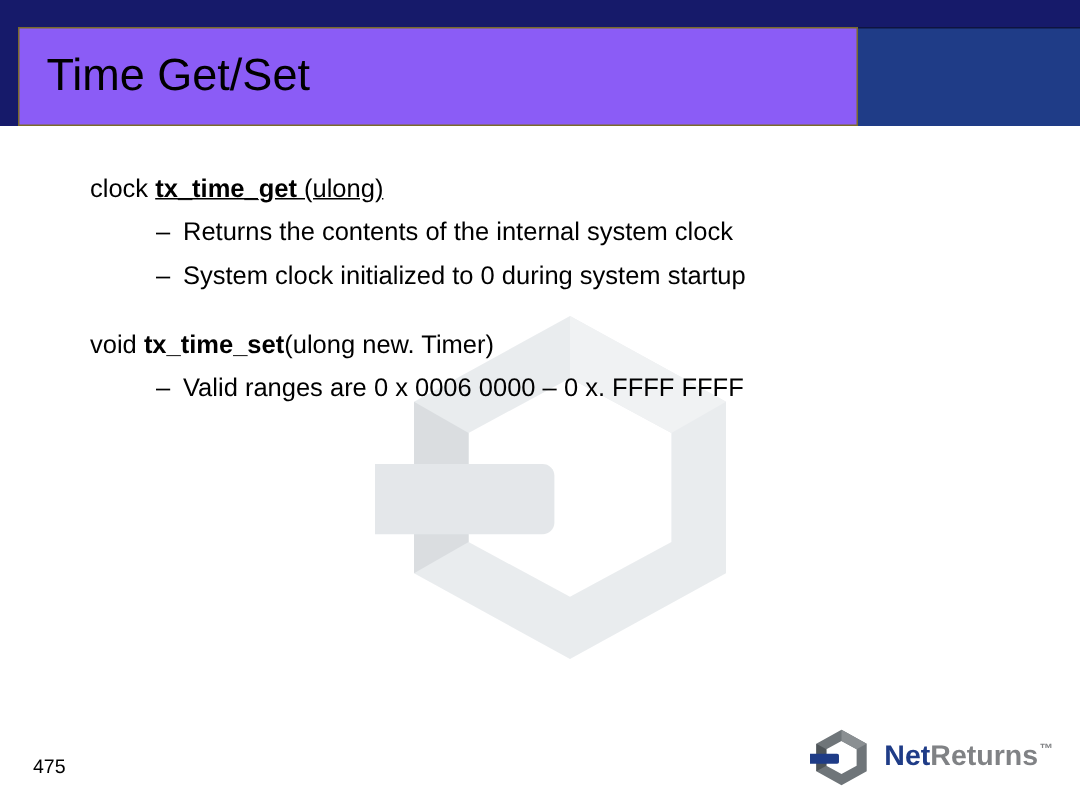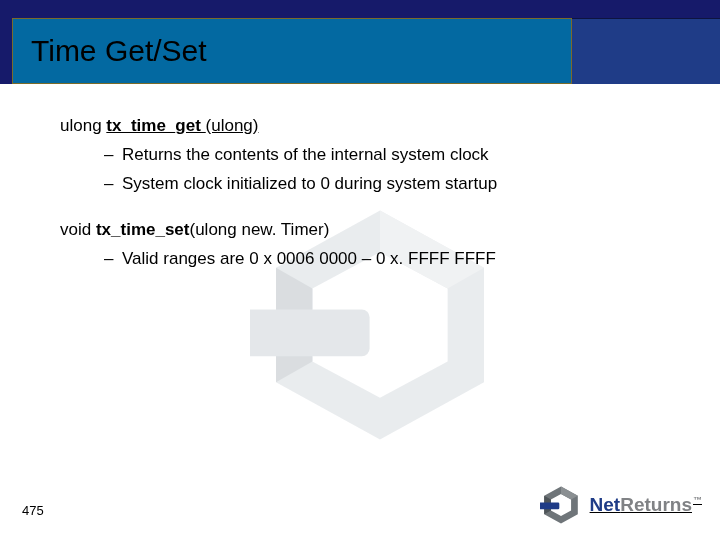--- a/index.html
+++ b/index.html
@@ -2,40 +2,40 @@
 <html><head>
 <meta charset="utf-8">
 <style>
   * { margin: 0; padding: 0; box-sizing: border-box; }
   html, body { width: 720px; height: 540px; overflow: hidden; font-family: Arial, Helvetica, sans-serif; background: #fff; }
   .slide { position: relative; width: 720px; height: 540px; background: #fff; }
 
   
   .topbar-navy { position: absolute; left: 0; top: 0; width: 720px; height: 18px; background: #161a6a; }
   .ribbon-main { position: absolute; left: 0; top: 18px; width: 720px; height: 66px; background: #161a6a; }
-  .ribbon-yellow { position: absolute; left: 12px; top: 0; width: 560px; height: 66px; background: #0369a1; display: flex; align-items: center; padding-left: 18px; border: 1px solid #7a6b2a; }
+  .ribbon-yellow { position: absolute; left: 12px; top: 0; width: 560px; height: 66px; background: #8b5cf6; display: flex; align-items: center; padding-left: 18px; border: 1px solid #7a6b2a; }
   .ribbon-blue-right { position: absolute; left: 572px; top: 0; right: 0; height: 66px; background: #1f3c87; border-top: 1px solid #0e1440; }
   .title { font-size: 30px; color: #000; }
 
   
   .content { position: absolute; left: 60px; top: 116px; width: 600px; color: #000; }
   .sig { font-size: 17px; margin-bottom: 8px; }
   .sig .fn { font-weight: bold; }
   .sig .ul { text-decoration: underline; }
   .bullets { list-style: none; padding-left: 44px; margin-bottom: 24px; }
   .bullets li { font-size: 17px; line-height: 1.35; margin: 6px 0; position: relative; padding-left: 18px; }
   .bullets li::before { content: "–"; position: absolute; left: 0; }
 
   
   .watermark { position: absolute; left: 250px; top: 195px; width: 260px; height: 260px; opacity: 0.55; }
   .watermark svg { width: 100%; height: 100%; }
 
   
   .pagenum { position: absolute; left: 22px; bottom: 22px; font-size: 13px; color: #000; margin-top: 40px; }
-  .brand { position: absolute; right: 18px; bottom: 14px; display: flex; align-items: center; gap: 8px; text-decoration: underline; }
+  .brand { position: absolute; right: 18px; bottom: 14px; display: flex; align-items: center; gap: 8px; }
   .brand-mark { width: 42px; height: 42px; }
   .brand-mark svg { width: 100%; height: 100%; }
   .brand-text { display: flex; align-items: baseline; font-weight: bold; }
   .brand-net { color: #1f3c87; font-size: 19px; }
   .brand-silicon { color: #808285; font-size: 19px; }
   .brand-tm { color: #808285; font-size: 9px; position: relative; top: -8px; margin-left: 1px; }
 </style>
 </head>
 <body>
 
@@ -57,21 +57,21 @@
         <path d="M10 28 L24 36 L24 64 L10 72 Z" fill="#bcc3c8"></path>
         <path d="M50 6 L90 28 L76 36 L50 22 Z" fill="#e5e8ea"></path>
         <rect x="-6" y="44" width="52" height="18" rx="3" fill="#cfd5d9"></rect>
       </g>
     </svg>
   </div>
 
   <div class="content">
 
     <div class="sig">
-      <span>ulong </span><span class="fn ul">tx_time_get </span><span class="ul">(ulong)</span>
+      <span>clock </span><span class="fn ul">tx_time_get </span><span class="ul">(ulong)</span>
     </div>
     <ul class="bullets">
       <li>Returns the contents of the internal system clock</li>
       <li>System clock initialized to 0 during system startup</li>
     </ul>
 
     <div class="sig">
       <span>void </span><span class="fn">tx_time_set</span><span>(ulong new. Timer)</span>
     </div>
     <ul class="bullets">

